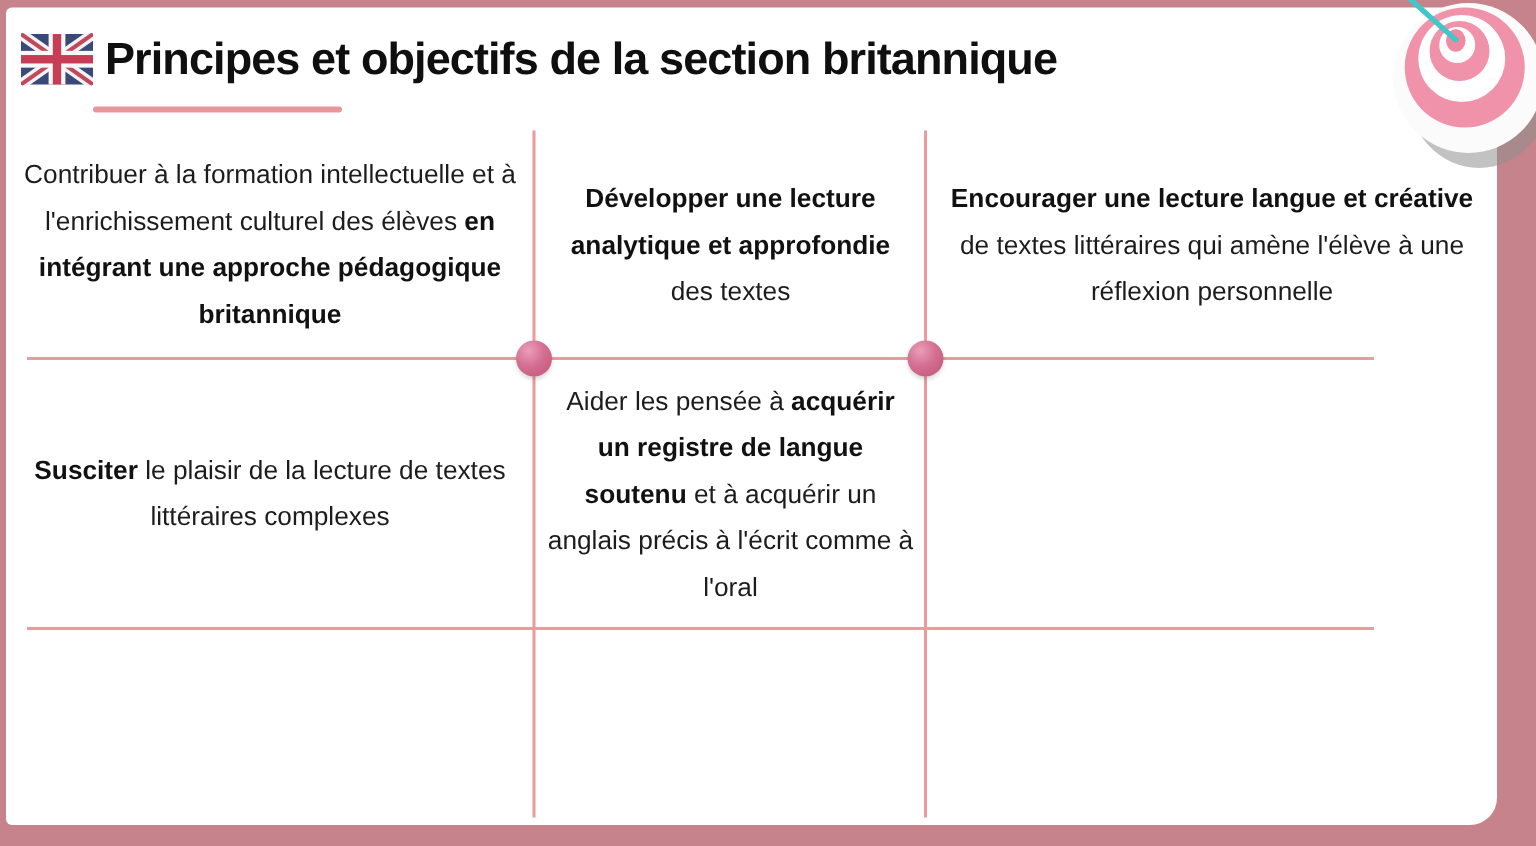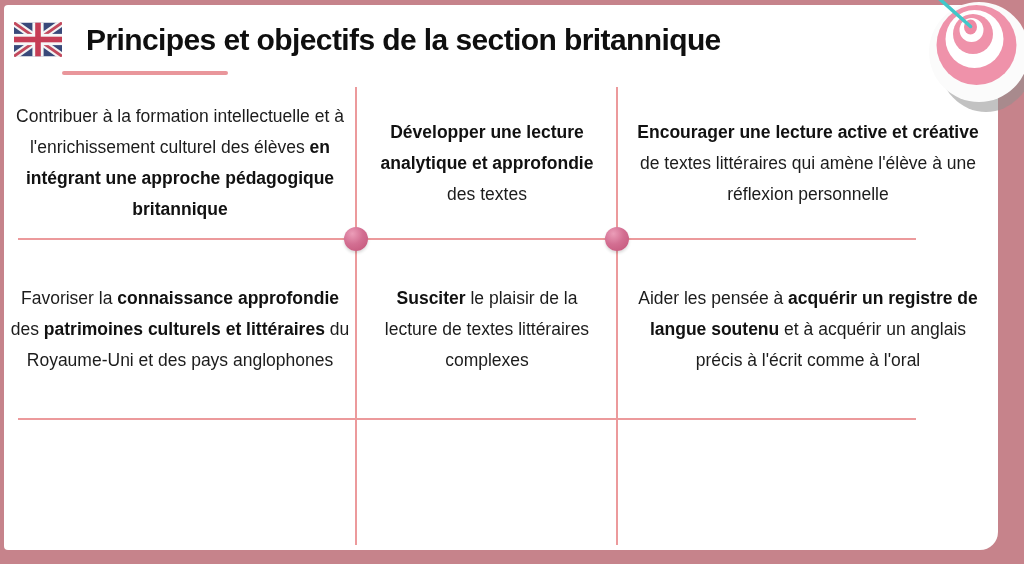--- a/index.html
+++ b/index.html
@@ -13,21 +13,21 @@
   }
   #sheet{
     position:absolute;
     left:4px;top:5px;right:26px;bottom:14px;
     background:#ffffff;
     border-radius:4px 4px 18px 4px;
   }
   
   #title-row{
     position:absolute;left:10px;top:17px;right:90px;
-    display:flex;align-items:center;gap:24px;
+    display:flex;align-items:center;gap:8px;
   }
   #flag{flex:0 0 auto;width:48px;height:35px;display:block;}
   #page-title{
     font-size:30px;font-weight:800;color:#0f0f0f;
     letter-spacing:-0.6px;line-height:1.1;white-space:nowrap;
   }
   #title-underline{
     position:absolute;left:58px;top:66px;width:166px;height:4px;
     background:#e9969b;border-radius:2px;
   }
@@ -92,24 +92,21 @@
     <div id="dot-2" class="dot"></div>
 
     <div id="grid">
       <div class="cell c1">
           <div><span>Contribuer à la formation intellectuelle et à l'enrichissement culturel des élèves </span><span class="b">en intégrant une approche pédagogique britannique</span></div>
         </div>
       <div class="cell c2">
           <div><span class="b">Développer une lecture analytique et approfondie</span><span> des textes</span></div>
         </div>
       <div class="cell c3">
-          <div><span class="b">Encourager une lecture active et créative</span><span> de textes littéraires qui amène l'élève à une réflexion personnelle</span></div>
-        </div>
-      <div class="cell c1">
-          <div><span>Favoriser la </span><span class="b">connaissance approfondie</span><span> des </span><span class="b">patrimoines culturels et littéraires</span><span> du Royaume-Uni et des pays anglophones</span></div>
+          <div><span class="b">Encourager une lecture langue et créative</span><span> de textes littéraires qui amène l'élève à une réflexion personnelle</span></div>
         </div>
       <div class="cell c2">
           <div><span class="b">Susciter</span><span> le plaisir de la lecture de textes littéraires complexes</span></div>
         </div>
       <div class="cell c3">
           <div><span>Aider les pensée à </span><span class="b">acquérir un registre de langue soutenu</span><span> et à acquérir un anglais précis à l'écrit comme à l'oral</span></div>
         </div>
     </div>
 
   </div>

